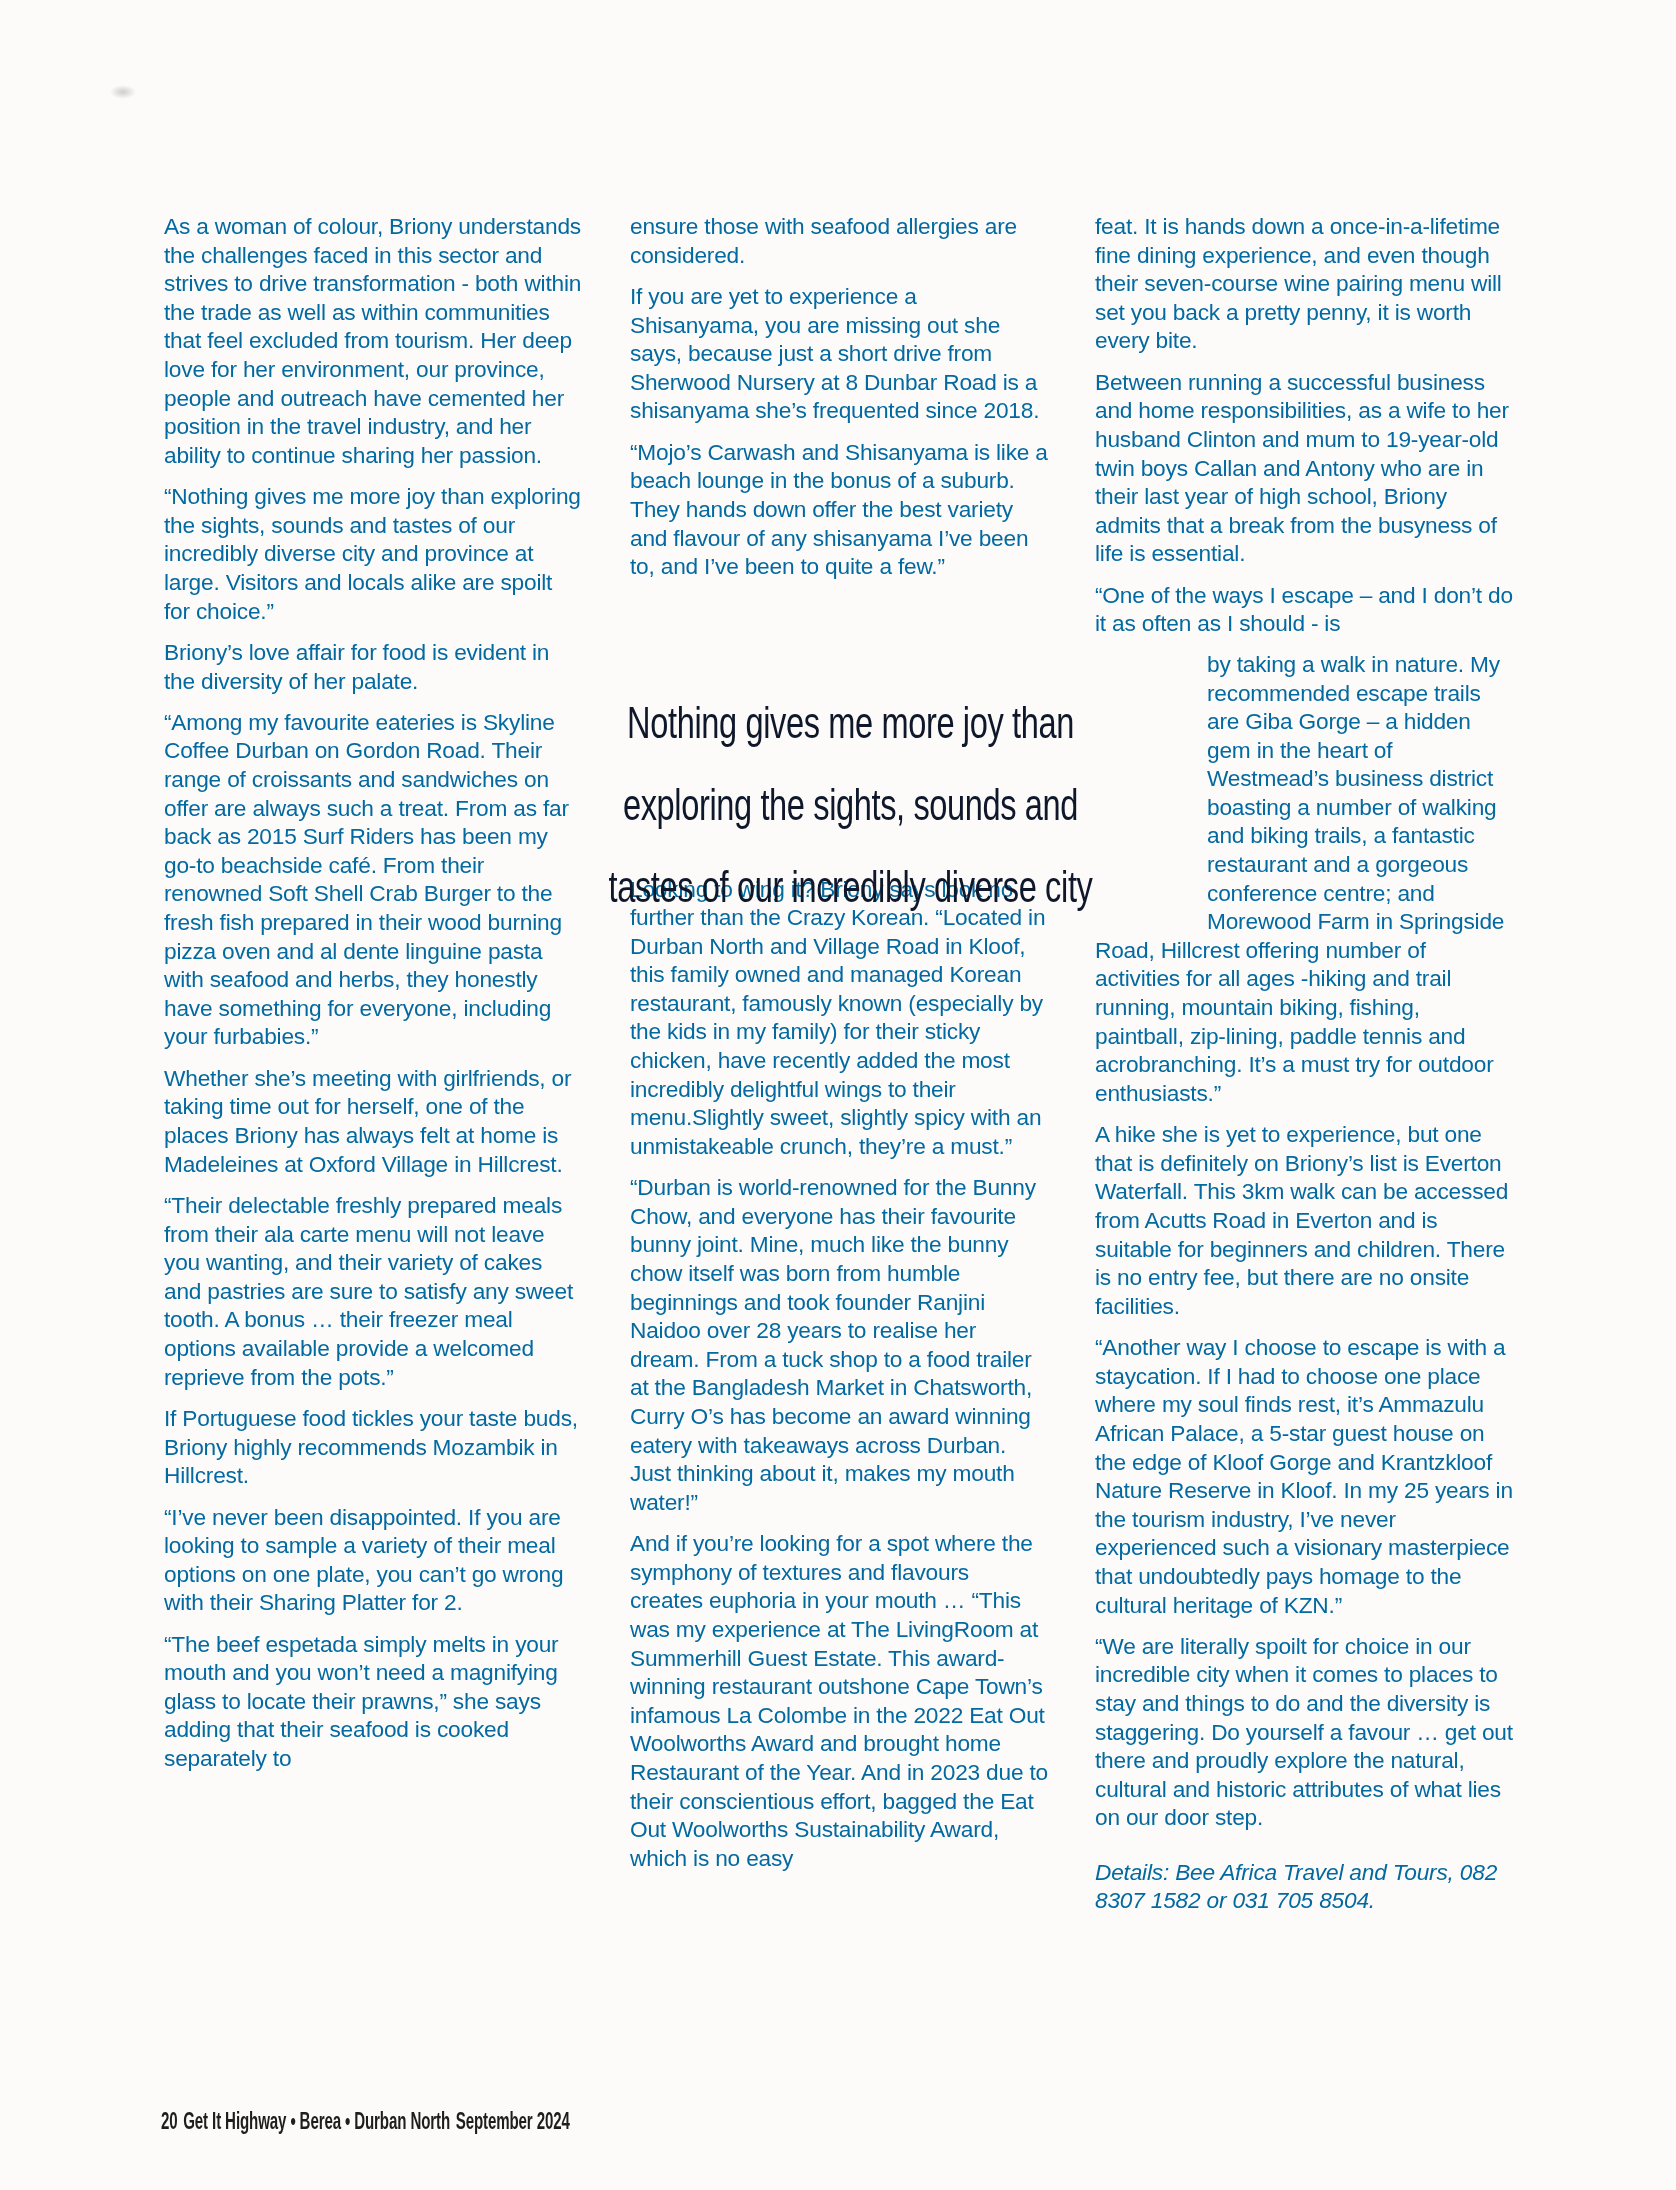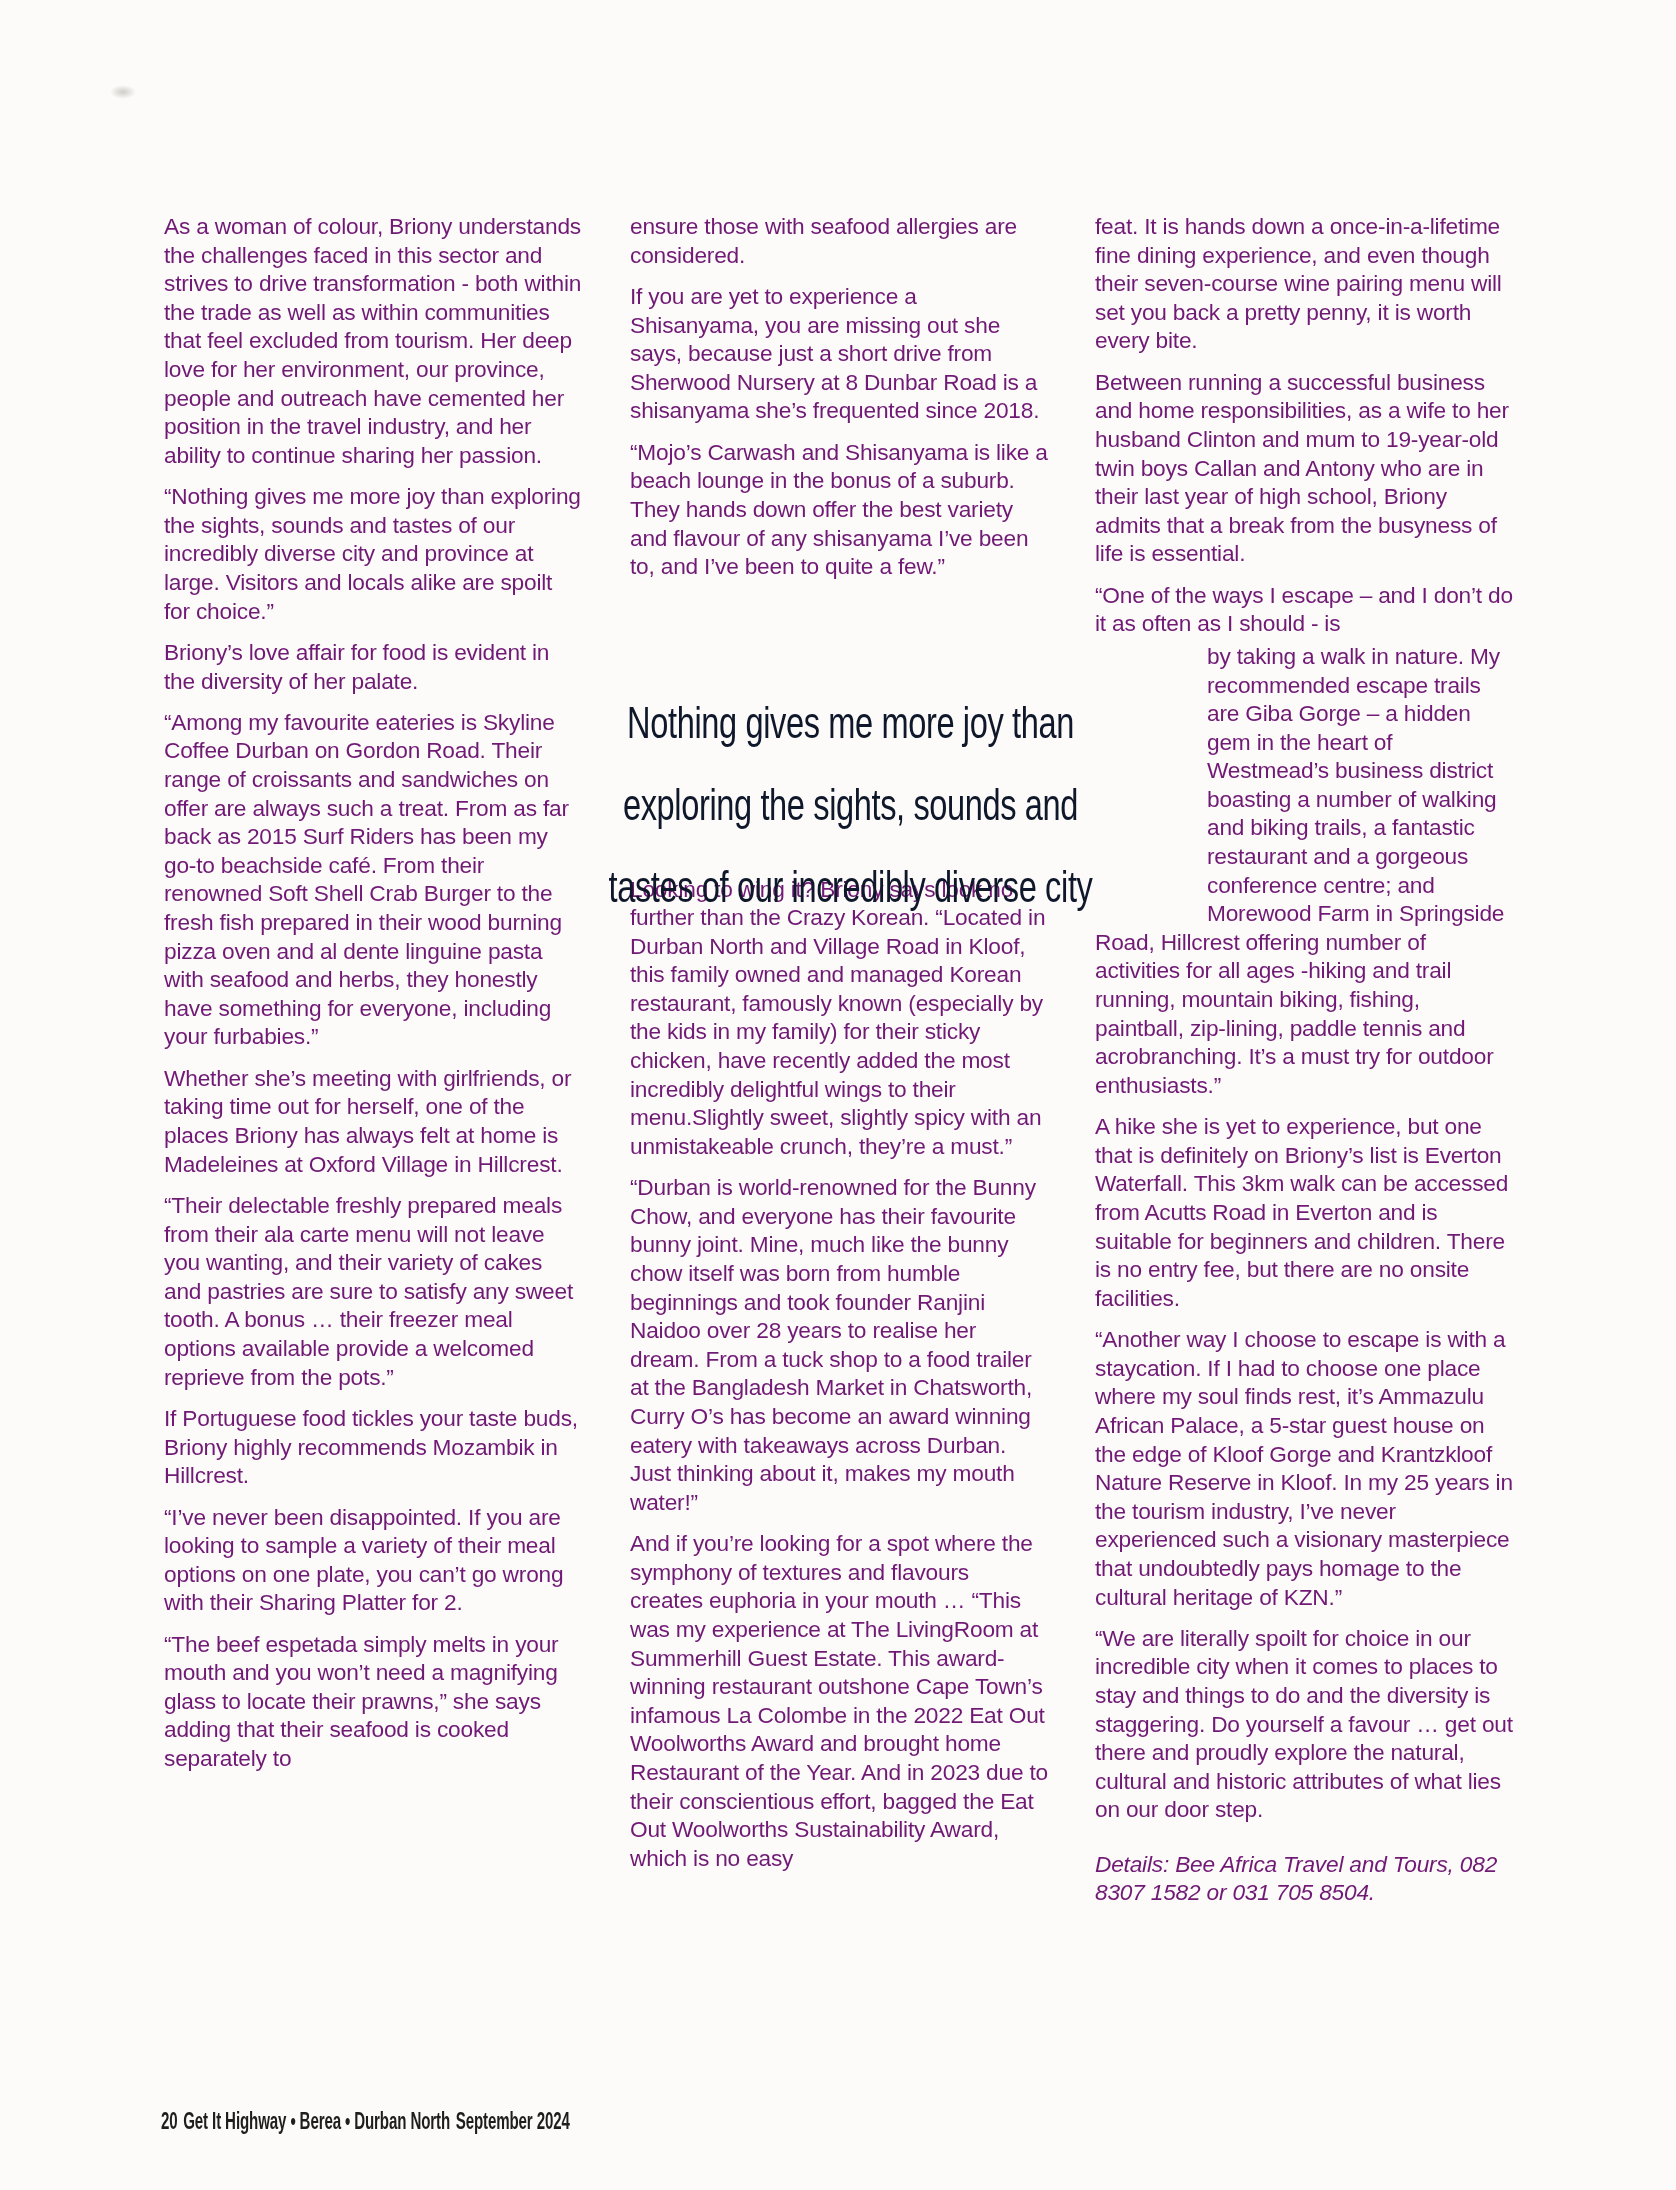--- a/index.html
+++ b/index.html
@@ -9,32 +9,32 @@
     width: 1677px;
     height: 2191px;
     background: #fcfbf9;
     overflow: hidden;
     font-family: "Liberation Sans", sans-serif;
   }
   .col {
     position: absolute;
     top: 212px;
     width: 418px;
-    color: #701a75;
+    color: #0369a1;
     font-size: 22.7px;
     line-height: 28.6px;
     letter-spacing: -0.2px;
     text-align: left;
   }
   .col p { margin: 0 0 12.8px 0; }
   .col-1 { left: 164px; }
   .col-2 { left: 630px; }
   .col-3 { left: 1095px; }
   .quote-spacer { height: 281px; }
-  p.joined { margin-bottom: 4px; }
+  p.joined { margin-bottom: 12px; }
   p.indent { margin-left: 112px; margin-bottom: 0; }
   p.details { font-style: italic; margin-top: 25.6px; }
   .pull-quote {
     position: absolute;
     left: 407px;
     top: 682px;
     width: 887px;
     color: #0f172a;
   }
   .pq-line {

